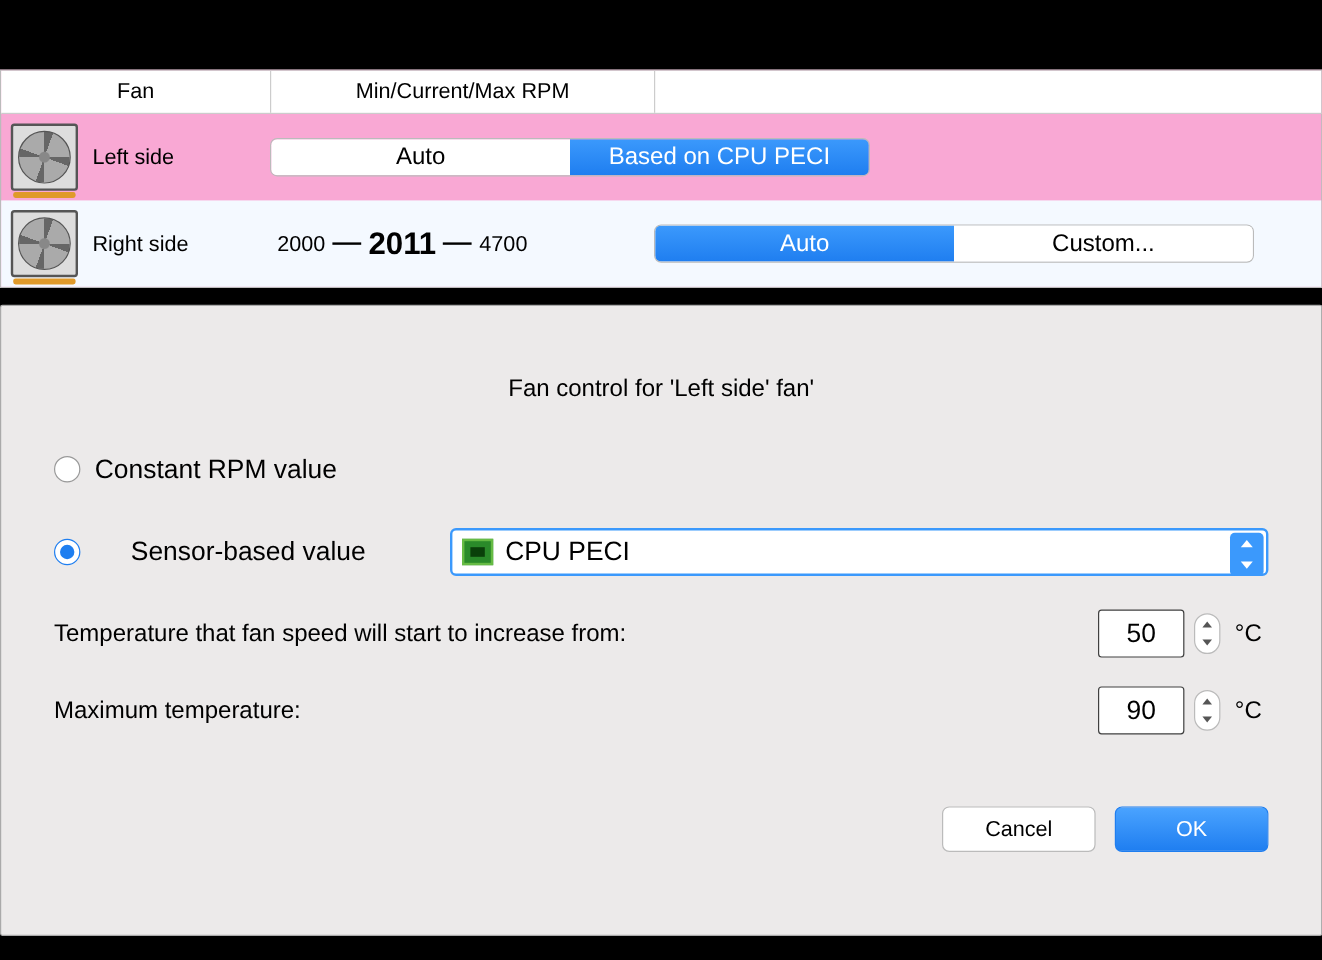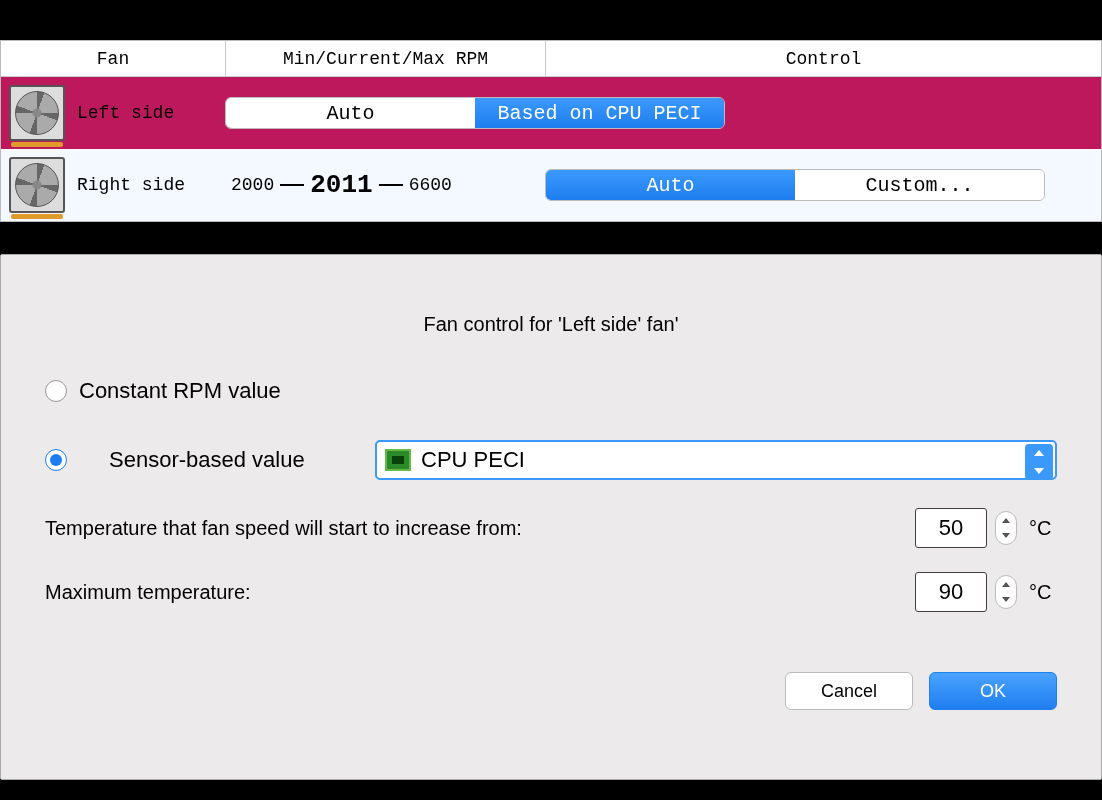--- a/index.html
+++ b/index.html
@@ -1,18 +1,18 @@
 <!DOCTYPE html>
 <html><head>
 <meta charset="utf-8">
 <style>
   * { box-sizing: border-box; }
   body { margin: 0; padding: 0; background: #000; font-family: -apple-system, BlinkMacSystemFont, "Helvetica Neue", Arial, sans-serif; width: 1102px; height: 800px; overflow: hidden; color: #000; }
   
-  .top-panel { position: absolute; left: 0; top: 40px; width: 1102px; background: #be185d; border: 1px solid #bbb; font-family: Liberation Mono, monospace; }
+  .top-panel { position: absolute; left: 0; top: 58px; width: 1102px; background: #f9a8d4; border: 1px solid #bbb; }
   .table-head { display: flex; height: 36px; align-items: center; font-size: 18px; border-bottom: 1px solid #ccc; background: #fff; }
   .th-fan { width: 225px; text-align: center; border-right: 1px solid #ccc; height: 100%; display:flex; align-items:center; justify-content:center;}
   .th-rpm { width: 320px; text-align: center; border-right: 1px solid #ccc; height:100%; display:flex; align-items:center; justify-content:center;}
   .th-control { flex: 1; text-align: center; display:flex; align-items:center; justify-content:center;}
   .row { display: flex; align-items: center; height: 72px; padding: 0 8px; }
   .row.alt { background: #f4f9ff; }
   .fan-icon { width: 56px; height: 56px; border: 2px solid #555; border-radius: 3px; background: #ddd; position: relative; margin-right: 12px; }
   .fan-icon::before { content:""; position:absolute; inset:4px; border-radius:50%; background: radial-gradient(circle,#888 0 4px,transparent 5px), conic-gradient(#666 0 20deg,#aaa 20deg 90deg,#666 90deg 110deg,#aaa 110deg 180deg,#666 180deg 200deg,#aaa 200deg 270deg,#666 270deg 290deg,#aaa 290deg 360deg); border:1px solid #555;}
   .fan-icon::after { content:""; position:absolute; left:0; right:0; bottom:-8px; height:5px; background:#e09a2a; border-radius:2px;}
   .fan-name { font-size: 18px; width: 148px; }
@@ -52,41 +52,40 @@
   .btn { width:128px; height:38px; border:1px solid #bbb; border-radius:6px; background:#fff; font-size:18px; display:flex; align-items:center; justify-content:center; cursor:pointer;}
   .btn.primary { background: linear-gradient(#4aa3ff,#1f7ef0); color:#fff; border-color:#1f7ef0;}
 </style>
 </head>
 <body>
 
 <div class="top-panel">
   <div class="table-head">
     <div class="th-fan">Fan</div>
     <div class="th-rpm">Min/Current/Max RPM</div>
-    <div class="th-control">Control</div>
   </div>
 
   <div class="row">
     <div class="fan-icon"></div>
     <div class="fan-name">Left side</div>
     <div class="seg">
       <div class="seg-btn">Auto</div>
       <div class="seg-btn sel">Based on CPU PECI</div>
     </div>
   </div>
 
   <div class="row alt">
     <div class="fan-icon"></div>
     <div class="fan-name">Right side</div>
     <div class="rpm-cell">
       <span>2000</span>
       <span class="dash"></span>
       <span class="cur">2011</span>
       <span class="dash"></span>
-      <span>6600</span>
+      <span>4700</span>
     </div>
     <div class="seg">
       <div class="seg-btn sel">Auto</div>
       <div class="seg-btn">Custom...</div>
     </div>
   </div>
 </div>
 
 <div class="dialog">
   <div class="dialog-inner">

